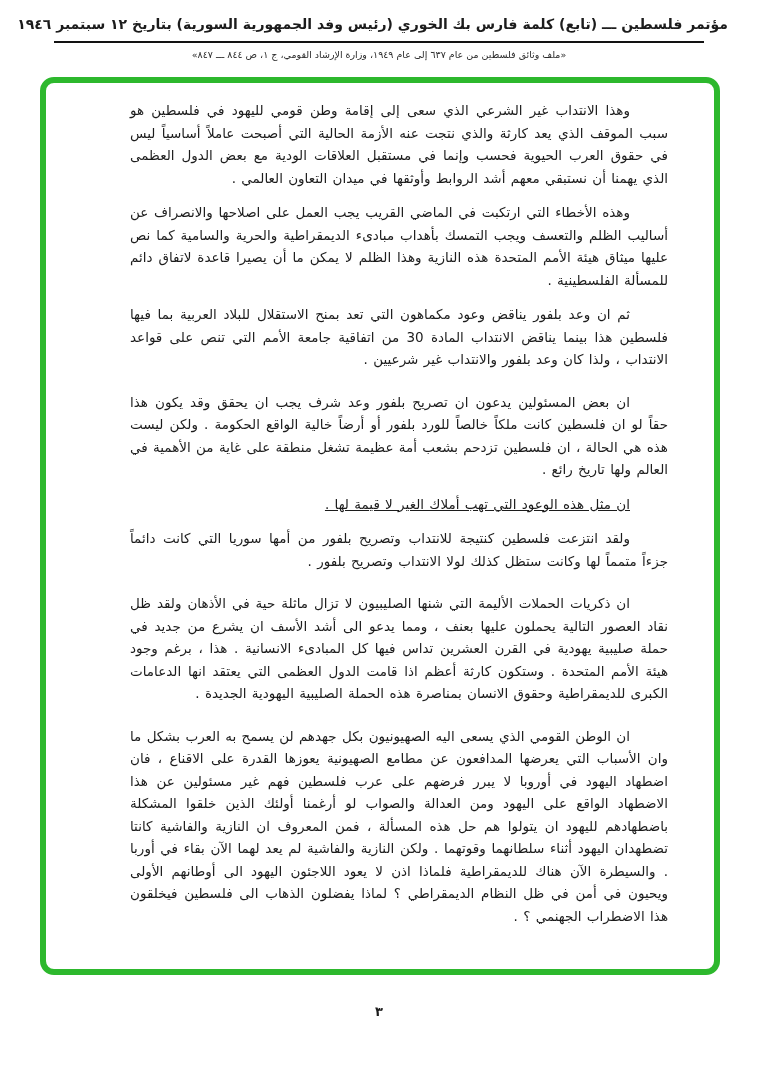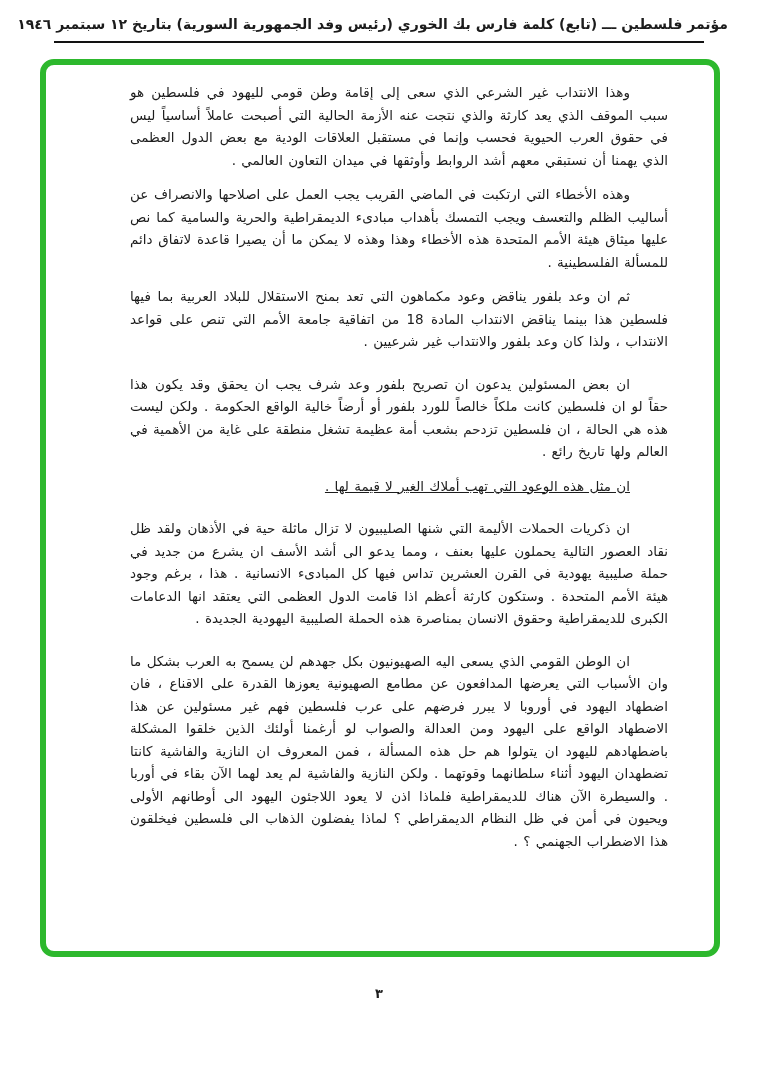--- a/index.html
+++ b/index.html
@@ -76,28 +76,30 @@
   }
 </style>
 </head>
 <body>
 
 <div class="page">
 
   <header class="doc-header">
     <div class="doc-title">مؤتمر فلسطين ـــ (تابع) كلمة فارس بك الخوري (رئيس وفد الجمهورية السورية) بتاريخ ١٢ سبتمبر ١٩٤٦</div>
     <div class="header-rule"></div>
+    <div class="doc-source">«ملف وثائق فلسطين من عام ٦٣٧ إلى عام ١٩٤٩، وزارة الإرشاد القومي، ج ١، ص ٨٤٤ ـــ ٨٤٧»</div>
   </header>
 
   <main class="green-box">
     <p>وهذا الانتداب غير الشرعي الذي سعى إلى إقامة وطن قومي لليهود في فلسطين هو سبب الموقف الذي يعد كارثة والذي نتجت عنه الأزمة الحالية التي أصبحت عاملاً أساسياً ليس في حقوق العرب الحيوية فحسب وإنما في مستقبل العلاقات الودية مع بعض الدول العظمى الذي يهمنا أن نستبقي معهم أشد الروابط وأوثقها في ميدان التعاون العالمي .</p>
-    <p>وهذه الأخطاء التي ارتكبت في الماضي القريب يجب العمل على اصلاحها والانصراف عن أساليب الظلم والتعسف ويجب التمسك بأهداب مبادىء الديمقراطية والحرية والسامية كما نص عليها ميثاق هيئة الأمم المتحدة هذه الأخطاء وهذا وهذه لا يمكن ما أن يصيرا قاعدة لاتفاق دائم للمسألة الفلسطينية .</p>
-    <p>ثم ان وعد بلفور يناقض وعود مكماهون التي تعد بمنح الاستقلال للبلاد العربية بما فيها فلسطين هذا بينما يناقض الانتداب المادة 18 من اتفاقية جامعة الأمم التي تنص على قواعد الانتداب ، ولذا كان وعد بلفور والانتداب غير شرعيين .</p>
+    <p>وهذه الأخطاء التي ارتكبت في الماضي القريب يجب العمل على اصلاحها والانصراف عن أساليب الظلم والتعسف ويجب التمسك بأهداب مبادىء الديمقراطية والحرية والسامية كما نص عليها ميثاق هيئة الأمم المتحدة هذه النازية وهذا الظلم لا يمكن ما أن يصيرا قاعدة لاتفاق دائم للمسألة الفلسطينية .</p>
+    <p>ثم ان وعد بلفور يناقض وعود مكماهون التي تعد بمنح الاستقلال للبلاد العربية بما فيها فلسطين هذا بينما يناقض الانتداب المادة 30 من اتفاقية جامعة الأمم التي تنص على قواعد الانتداب ، ولذا كان وعد بلفور والانتداب غير شرعيين .</p>
     <p class="gap-before">ان بعض المسئولين يدعون ان تصريح بلفور وعد شرف يجب ان يحقق وقد يكون هذا حقاً لو ان فلسطين كانت ملكاً خالصاً للورد بلفور أو أرضاً خالية الواقع الحكومة . ولكن ليست هذه هي الحالة ، ان فلسطين تزدحم بشعب أمة عظيمة تشغل منطقة على غاية من الأهمية في العالم ولها تاريخ رائع .</p>
     <p class="one-liner">ان مثل هذه الوعود التي تهب أملاك الغير لا قيمة لها .</p>
+    <p>ولقد انتزعت فلسطين كنتيجة للانتداب وتصريح بلفور من أمها سوريا التي كانت دائماً جزءاً متمماً لها وكانت ستظل كذلك لولا الانتداب وتصريح بلفور .</p>
     <p class="gap-before">ان ذكريات الحملات الأليمة التي شنها الصليبيون لا تزال ماثلة حية في الأذهان ولقد ظل نقاد العصور التالية يحملون عليها بعنف ، ومما يدعو الى أشد الأسف ان يشرع من جديد في حملة صليبية يهودية في القرن العشرين تداس فيها كل المبادىء الانسانية . هذا ، برغم وجود هيئة الأمم المتحدة . وستكون كارثة أعظم اذا قامت الدول العظمى التي يعتقد انها الدعامات الكبرى للديمقراطية وحقوق الانسان بمناصرة هذه الحملة الصليبية اليهودية الجديدة .</p>
     <p class="gap-before">ان الوطن القومي الذي يسعى اليه الصهيونيون بكل جهدهم لن يسمح به العرب بشكل ما وان الأسباب التي يعرضها المدافعون عن مطامع الصهيونية يعوزها القدرة على الاقناع ، فان اضطهاد اليهود في أوروبا لا يبرر فرضهم على عرب فلسطين فهم غير مسئولين عن هذا الاضطهاد الواقع على اليهود ومن العدالة والصواب لو أرغمنا أولئك الذين خلقوا المشكلة باضطهادهم لليهود ان يتولوا هم حل هذه المسألة ، فمن المعروف ان النازية والفاشية كانتا تضطهدان اليهود أثناء سلطانهما وقوتهما . ولكن النازية والفاشية لم يعد لهما الآن بقاء في أوربا . والسيطرة الآن هناك للديمقراطية فلماذا اذن لا يعود اللاجئون اليهود الى أوطانهم الأولى ويحيون في أمن في ظل النظام الديمقراطي ؟ لماذا يفضلون الذهاب الى فلسطين فيخلقون هذا الاضطراب الجهنمي ؟ .</p>
   </main>
 
   <footer class="doc-footer">
     <span class="page-number">٣</span>
   </footer>
 
 </div>
 

